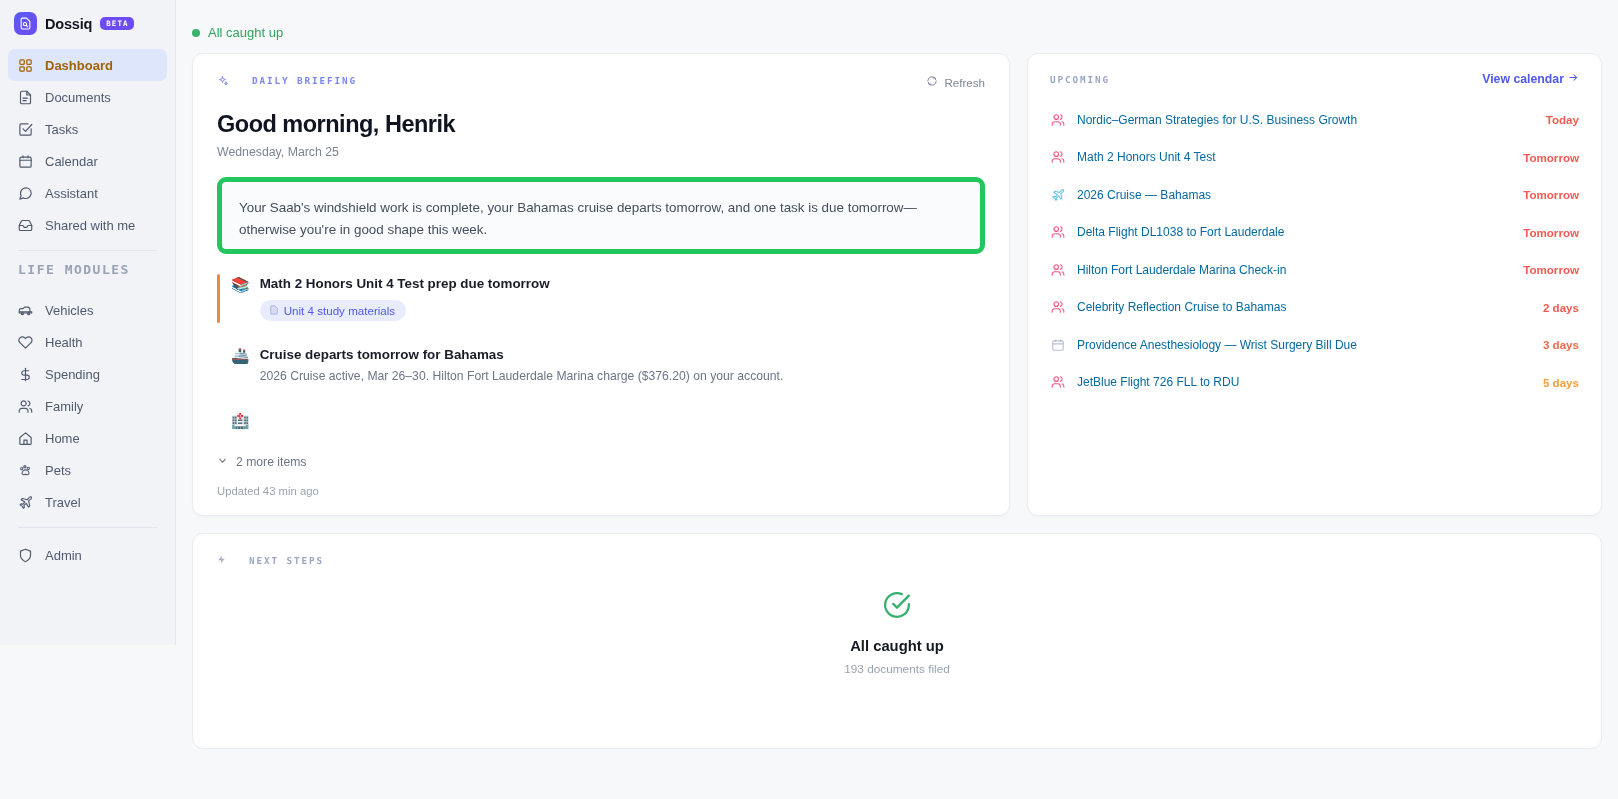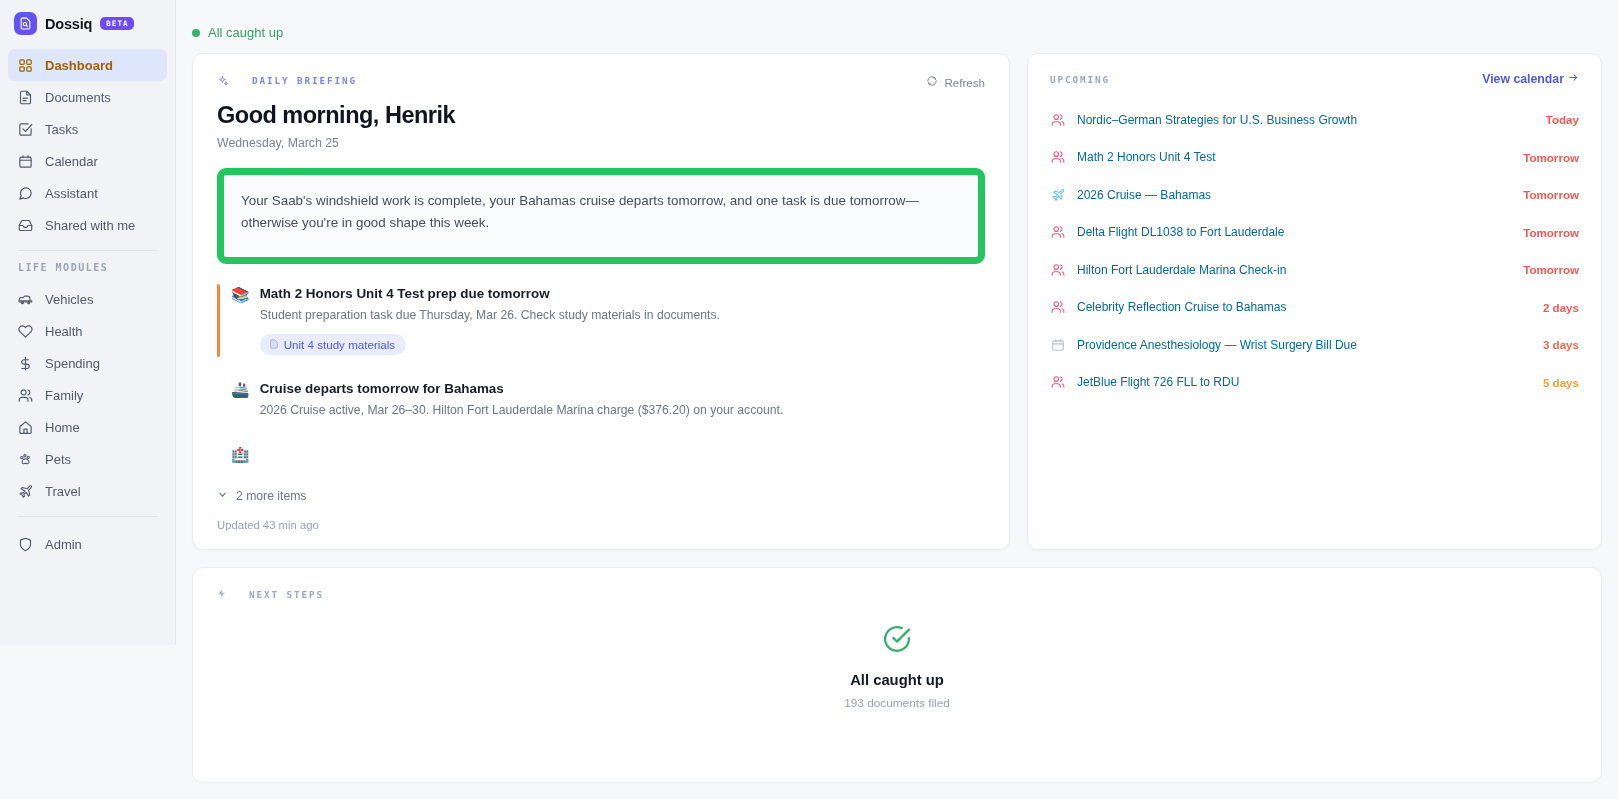--- a/index.html
+++ b/index.html
@@ -47,22 +47,22 @@
     margin-bottom: 0px;
   }
   .nav-item .ic { width: 17px; height: 17px; flex: 0 0 17px; display:flex; align-items:center; justify-content:center;}
   .nav-item.active {
     background: #dde6fb; color: #a16207; font-weight: 600;
   }
   .nav-sep {
     height: 1px; background: #e1e5ed; margin: 9px 10px 11px 10px;
   }
   .nav-group-label {
-    font-size: 10px; letter-spacing: 1.5px; color: #9aa3b5;
-    padding: 0 10px; margin-bottom: 10px; font-weight: 600;
+    font-size: 13px; letter-spacing: 1.5px; color: #9aa3b5;
+    padding: 0 10px; margin-bottom: 17px; font-weight: 600;
     font-family: "DejaVu Sans Mono", monospace;
   }
 
   
   .main {
     flex: 1; height: 636px; padding: 0;
     position: relative;
   }
   .status-strip {
     display: flex; align-items: center; gap: 8px;
@@ -94,28 +94,28 @@
     display: flex; align-items: center; gap: 6px;
     font-size: 11.6px; color: #7d8698; cursor: pointer;
   }
   .viewcal {
     font-size: 12.3px; color: #4f5ae8; font-weight: 600; cursor: pointer;
     display: flex; align-items: center; gap: 4px;
   }
 
   .greeting {
     font-size: 23.5px; font-weight: 700; color: #101420;
-    letter-spacing: -0.5px; margin-top: 13px;
+    letter-spacing: -0.5px; margin-top: 22px;
   }
   .subdate { font-size: 12.3px; color: #7b8494; margin-top: 7px; }
 
   .summary {
     margin-top: 18px;
-    background: #fafbfd; border: 7px solid #22c55e;
-    border-radius: 9px; padding: 15px 17px 24px 17px;
+    background: #fafbfd; border: 5px solid #22c55e;
+    border-radius: 9px; padding: 15px 17px 9px 17px;
     font-size: 13.4px; line-height: 1.62; color: #454e5f;
   }
 
   .briefs { margin-top: 18px; }
   .brief {
     display: flex; gap: 10px; padding: 4px 0 4px 14px;
     position: relative;
   }
   .brief.accent::before {
     content: ""; position: absolute; left: 0; top: 2px; bottom: 2px;
@@ -361,21 +361,20 @@
         <div class="subdate">Wednesday, March 25</div>
 
         <div class="summary">Your Saab's windshield work is complete, your Bahamas cruise departs tomorrow, and one task is due tomorrow—otherwise you're in good shape this week.</div>
 
         <div class="briefs">
 
           <div class="brief accent">
             <span class="brief-emoji">📚</span>
             <div>
               <div class="brief-title">Math 2 Honors Unit 4 Test prep due tomorrow</div>
-              <div class="brief-desc">Student preparation task due Thursday, Mar 26. Check study materials in documents.</div>
               <span class="chip">
                 <span>
                   <svg width="10" height="10" viewBox="0 0 24 24" fill="#d7dbf4" stroke="#9aa0d8" stroke-width="1.6" stroke-linejoin="round">
                       <path d="M14 2H6a2 2 0 0 0-2 2v16a2 2 0 0 0 2 2h12a2 2 0 0 0 2-2V8z"></path>
                     </svg>
                 </span>
                 <span>Unit 4 study materials</span>
               </span>
             </div>
           </div>

